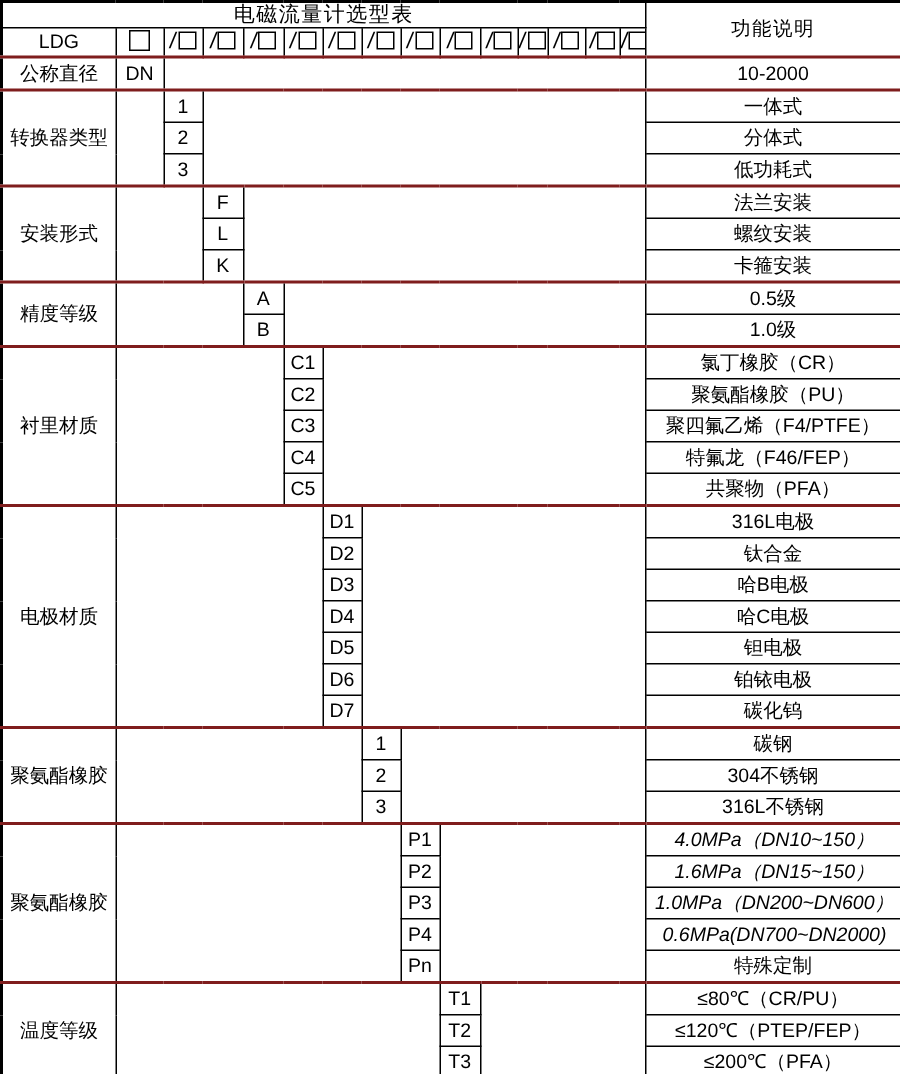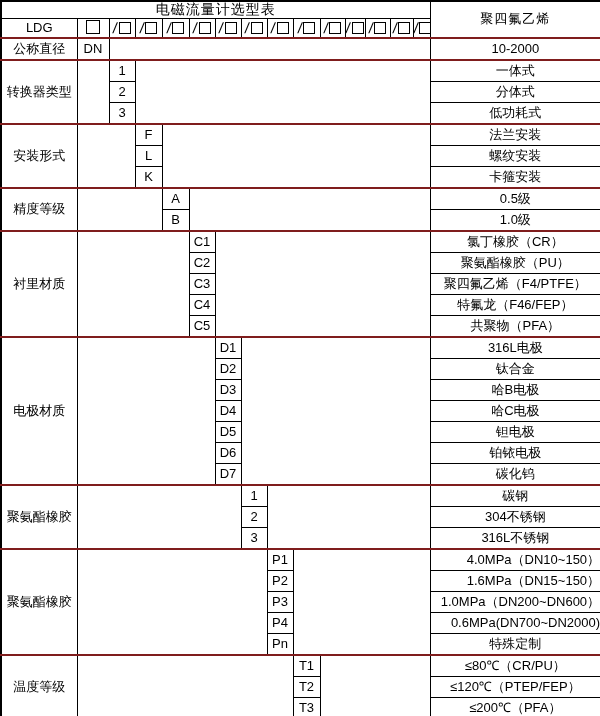--- a/index.html
+++ b/index.html
@@ -10,21 +10,21 @@
   tr.title-row td.title{height:16px;font-size:14px;letter-spacing:1px;margin-top:47px;}
   td.fnhead{font-size:14px;letter-spacing:1px;}
   tr.model-row td{height:18px;}
   tr.data-row td{height:20px;}
   tr.sec td{border-top:2px solid #7f1d1d;}
   td.lbl{font-size:13px;}
   td.mlbl{text-align:left;padding-left:8px;}
   td.dncode{text-align:left;padding-left:2px;}
   td.code{font-size:13px;}
   td.fn{font-size:13px;margin-top:36px;}
-  td.fn.left{text-align:right;padding-left:2px;}
+  td.fn.left{text-align:center;padding-left:2px;font-style:italic;}
   .bx{display:inline-block;width:10px;height:10px;border:1px solid #000;vertical-align:-1px;}
   .bigbx{display:inline-block;width:12px;height:12px;border:1px solid #000;vertical-align:-2px;}
   .slash{display:inline-block;font-size:15px;margin-right:1px;transform:skewX(-8deg);}
 </style>
 </head>
 <body>
 
 <div class="page">
   <table class="sel">
     <colgroup>
@@ -41,21 +41,21 @@
       <col style="width:25px">
         <col style="width:20px">
         <col style="width:25px">
         <col style="width:23px">
       <col style="width:17px">
         <col style="width:171px">
     </colgroup>
     <tbody>
       <tr class="title-row">
         <td class="title" colspan="15">电磁流量计选型表</td>
-        <td class="fnhead" rowspan="2">聚四氟乙烯</td>
+        <td class="fnhead" rowspan="2">功能说明</td>
       </tr>
       <tr class="model-row" id="model-row">
         <td class="lbl mlbl">LDG</td>
         <td><span class="bigbx"></span></td>
       <td><span class="slash">/</span><span class="bx"></span></td>
           <td><span class="slash">/</span><span class="bx"></span></td>
           <td><span class="slash">/</span><span class="bx"></span></td>
           <td><span class="slash">/</span><span class="bx"></span></td>
           <td><span class="slash">/</span><span class="bx"></span></td>
           <td><span class="slash">/</span><span class="bx"></span></td>

